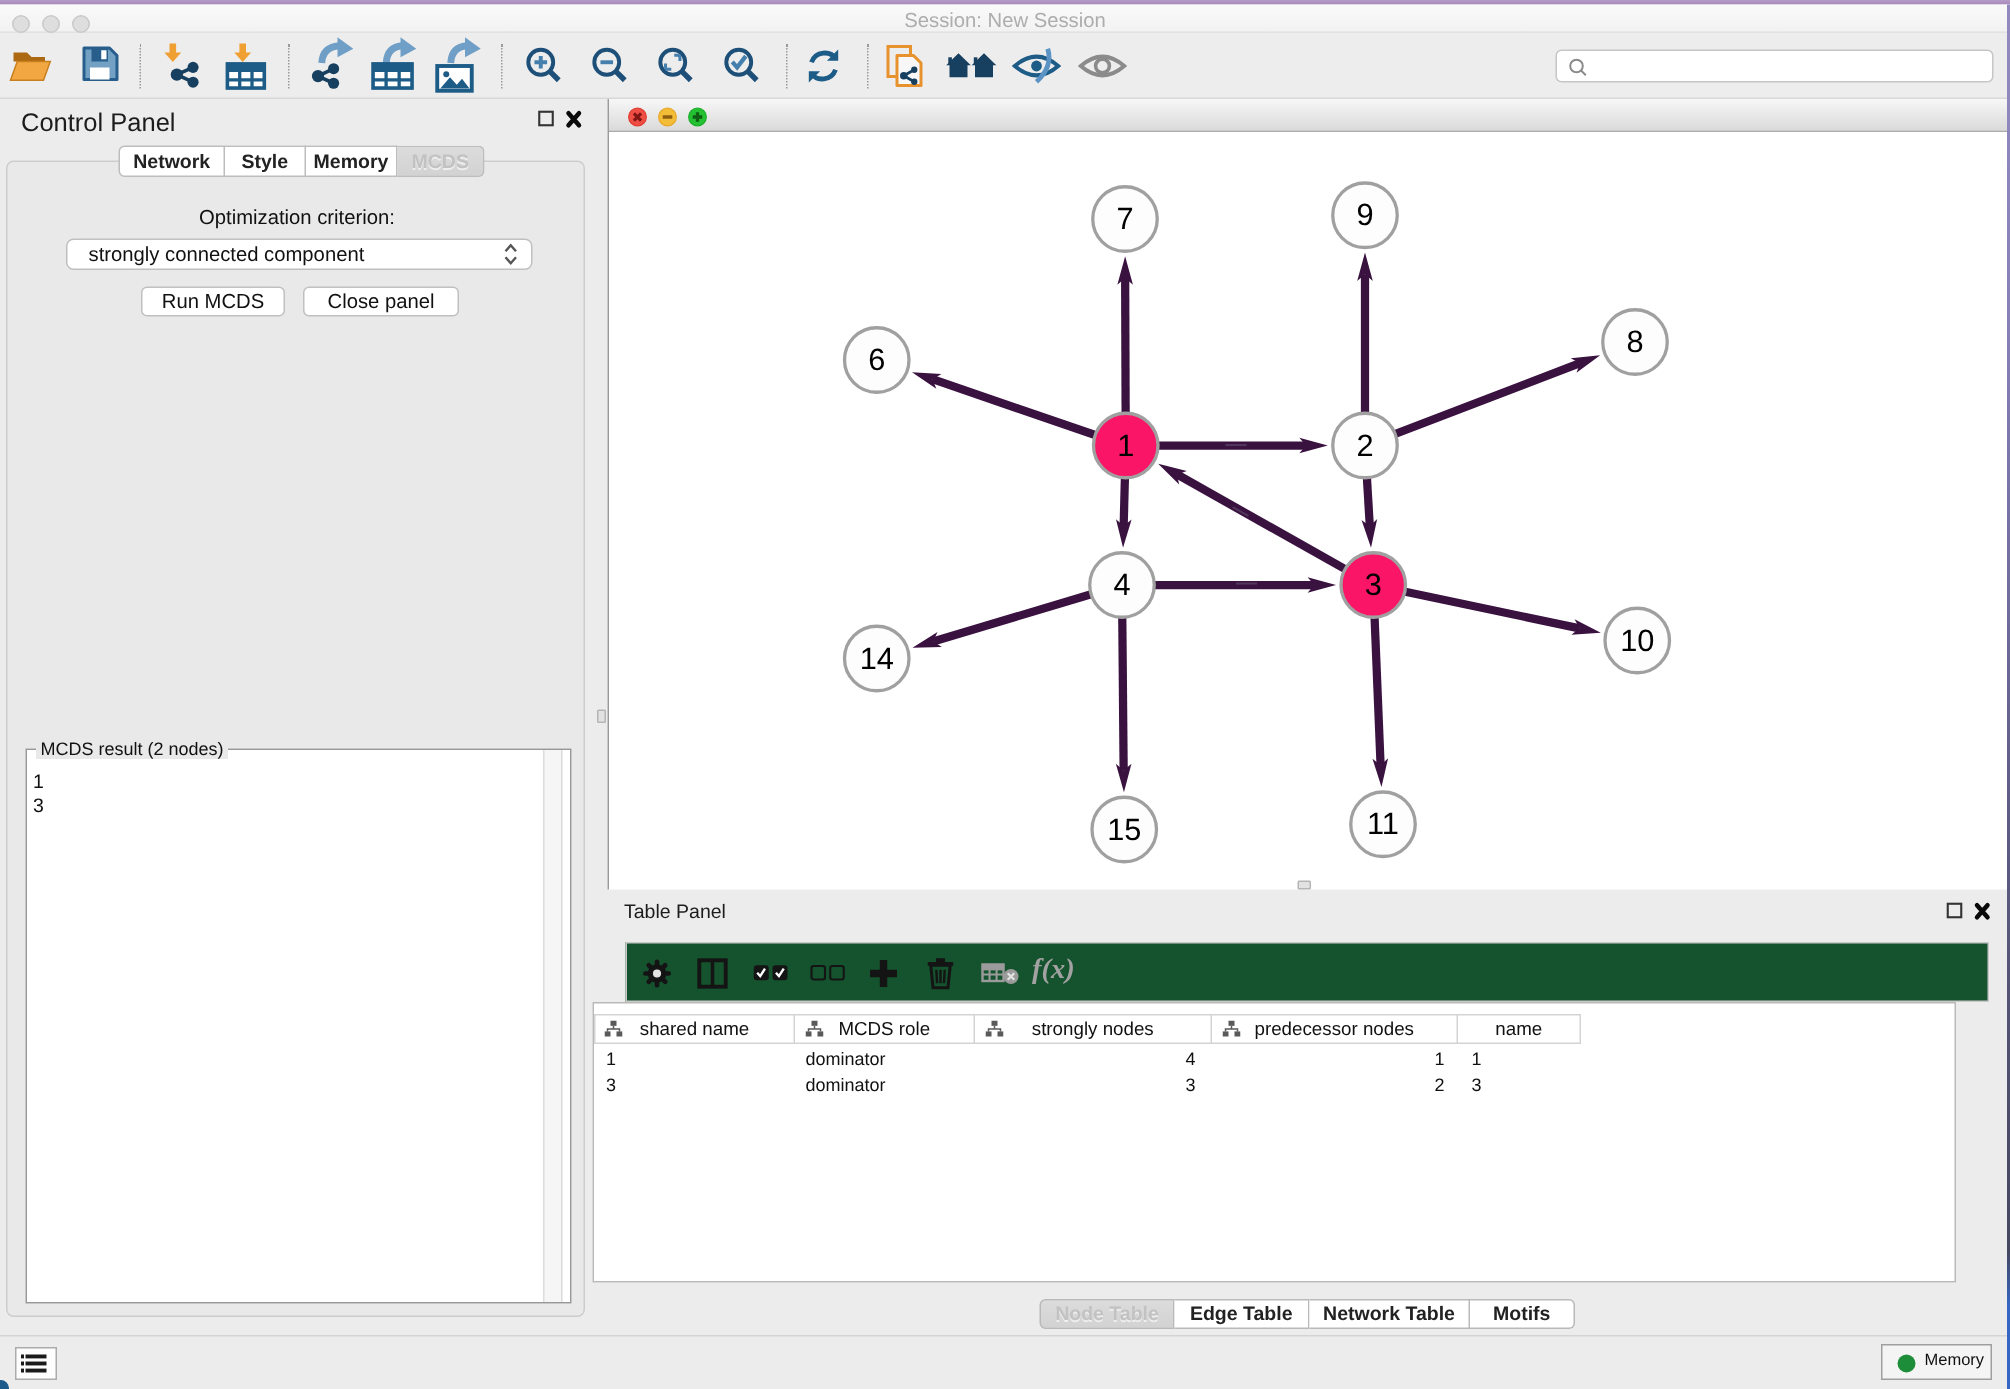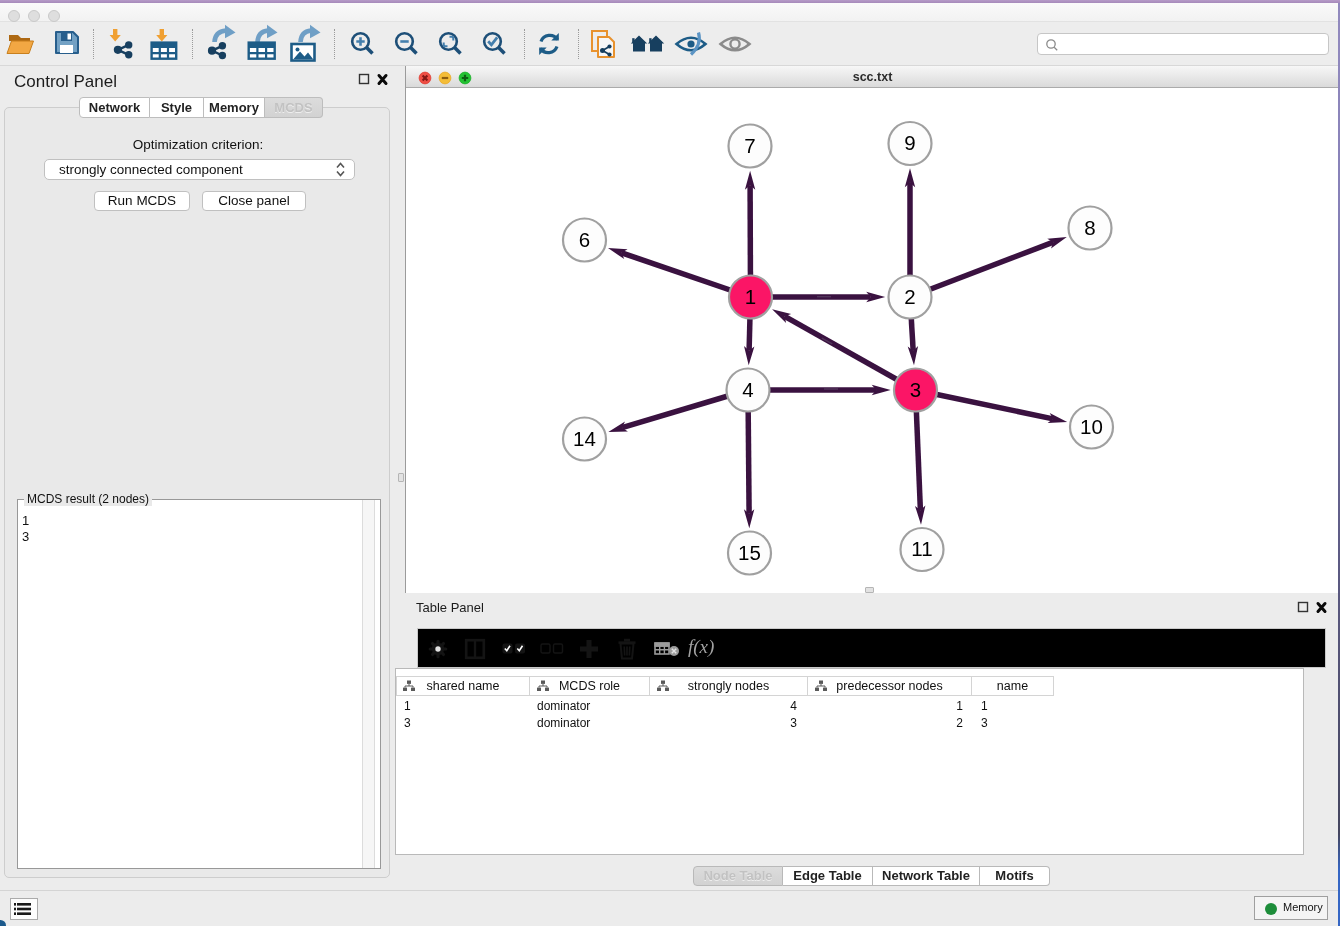--- a/index.html
+++ b/index.html
@@ -48,22 +48,22 @@
 #net-title { position:absolute; left:0; top:0; width:100%; height:22px;
   background:linear-gradient(#f7f7f7,#dadada); border-bottom:1px solid #ababab; }
 #net-title .t { position:absolute; width:100%; text-align:center; top:4px;
   font-size:12.5px; font-weight:bold; color:#2c2c2c; }
 #vsplit-h { left:398px; top:473px; width:6px; height:9px; background:#e2e2e2;
   border:1px solid #b5b5b5; border-radius:1px; }
 #hsplit-h { left:865px; top:587px; width:9px; height:6px; background:#e2e2e2;
   border:1px solid #b5b5b5; border-radius:1px; }
 
 #tp-title { left:416px; top:600px; font-size:13px; color:#1c1c1c; }
-#tp-toolbar { left:417px; top:628px; width:909px; height:40px; background:#000000;
-  border:1px solid #c9c9c9; }
+#tp-toolbar { left:417px; top:628px; width:909px; height:40px; background:#14532d;
+  border:1px solid #c9c9c9;font-weight:bold; }
 #tp-table { left:395px; top:668px; width:909px; height:187px; background:#fff;
   border:1px solid #b9b9b9; }
 .hcell { position:absolute; top:7px; height:20px; border:1px solid #d4d4d4;
   border-left:none; font-size:12.5px; color:#111; text-align:center; line-height:19px;
   background:#fff; }
 .trow { position:absolute; font-size:12px; color:#111; height:17px; line-height:17px; }
 .btab { position:absolute; top:866px; height:20px; background:#fff; border:1px solid #b9b9b9;
   font-size:13px; font-weight:bold; color:#222; text-align:center; line-height:18px; }
 
 #statusline { left:0; top:890px; width:1340px; height:1px; background:#d4d4d4; }
@@ -75,20 +75,21 @@
   background:linear-gradient(#928abe 0%, #8781b8 22%, #5d5b84 60%, #45465f 90%, #3566c4 94%, #3566c4 100%); }
 #bluedot { left:-5px; top:920px; width:11px; height:11px; border-radius:50%; background:#1c5a8c; }
 </style>
 </head>
 <body>
 <div id="purple" class="abs"></div>
 <div id="titlebar" class="abs">
   <div class="dot" style="left:8px"></div>
   <div class="dot" style="left:28px"></div>
   <div class="dot" style="left:48px"></div>
+  <div id="title">Session: New Session</div>
 </div>
 <div id="toolbar" class="abs">
 
   <svg class="tbi" style="left:3px" width="36" height="44" viewBox="0 0 36 44">
     <path d="M6 13 h9 l3 3 h9 v3 h-21 z" fill="#ad6812"></path>
     <path d="M8.5 19 h22 l-4.5 12.5 h-22 z" fill="#f2a743" stroke="#c87f1d" stroke-width="1"></path>
   </svg>
 
   <svg class="tbi" style="left:49px" width="36" height="44" viewBox="0 0 36 44">
     <path d="M7 10 h17 l5 5 v16 h-22 z" fill="#73a1c4" stroke="#275e8c" stroke-width="2" stroke-linejoin="round"></path>
@@ -242,21 +243,20 @@
     <div style="position:absolute;left:0;top:0;width:4px;height:3px;background:#4a6fd8"></div>
   <div id="net-title">
     <svg style="position:absolute;left:12px;top:4.5px" width="60" height="14" viewBox="0 0 60 14">
       <circle cx="7" cy="7" r="5.9" fill="#ee4e44" stroke="#e03e34" stroke-width="0.8"></circle>
       <path d="M4.6 4.6 L9.4 9.4 M9.4 4.6 L4.6 9.4" stroke="#811715" stroke-width="2.1"></path>
       <circle cx="27" cy="7" r="5.9" fill="#f4bd37" stroke="#e8a92a" stroke-width="0.8"></circle>
       <path d="M23.8 7 h6.4" stroke="#8e5f10" stroke-width="2.2"></path>
       <circle cx="47" cy="7" r="5.9" fill="#24c233" stroke="#1cb02a" stroke-width="0.8"></circle>
       <path d="M43.8 7 h6.4 M47 3.8 v6.4" stroke="#0e5e14" stroke-width="2.2"></path>
     </svg>
-    <div class="t">scc.txt</div>
   </div>
   <svg width="932" height="504" viewBox="406 88 932 504" style="position:absolute;left:0;top:22px">
     <g stroke="#3a1240" stroke-width="5.5">
       <line x1="750.5" y1="297.0" x2="750.1" y2="185.3"></line>
       <line x1="750.5" y1="297.0" x2="621.7" y2="252.8"></line>
       <line x1="750.5" y1="297.0" x2="870.7" y2="297.0"></line>
       <line x1="750.5" y1="297.0" x2="749.1" y2="350.7"></line>
       <line x1="910.0" y1="297.0" x2="910.0" y2="182.8"></line>
       <line x1="910.0" y1="297.0" x2="1053.3" y2="242.1"></line>
       <line x1="910.0" y1="297.0" x2="913.2" y2="350.8"></line>

